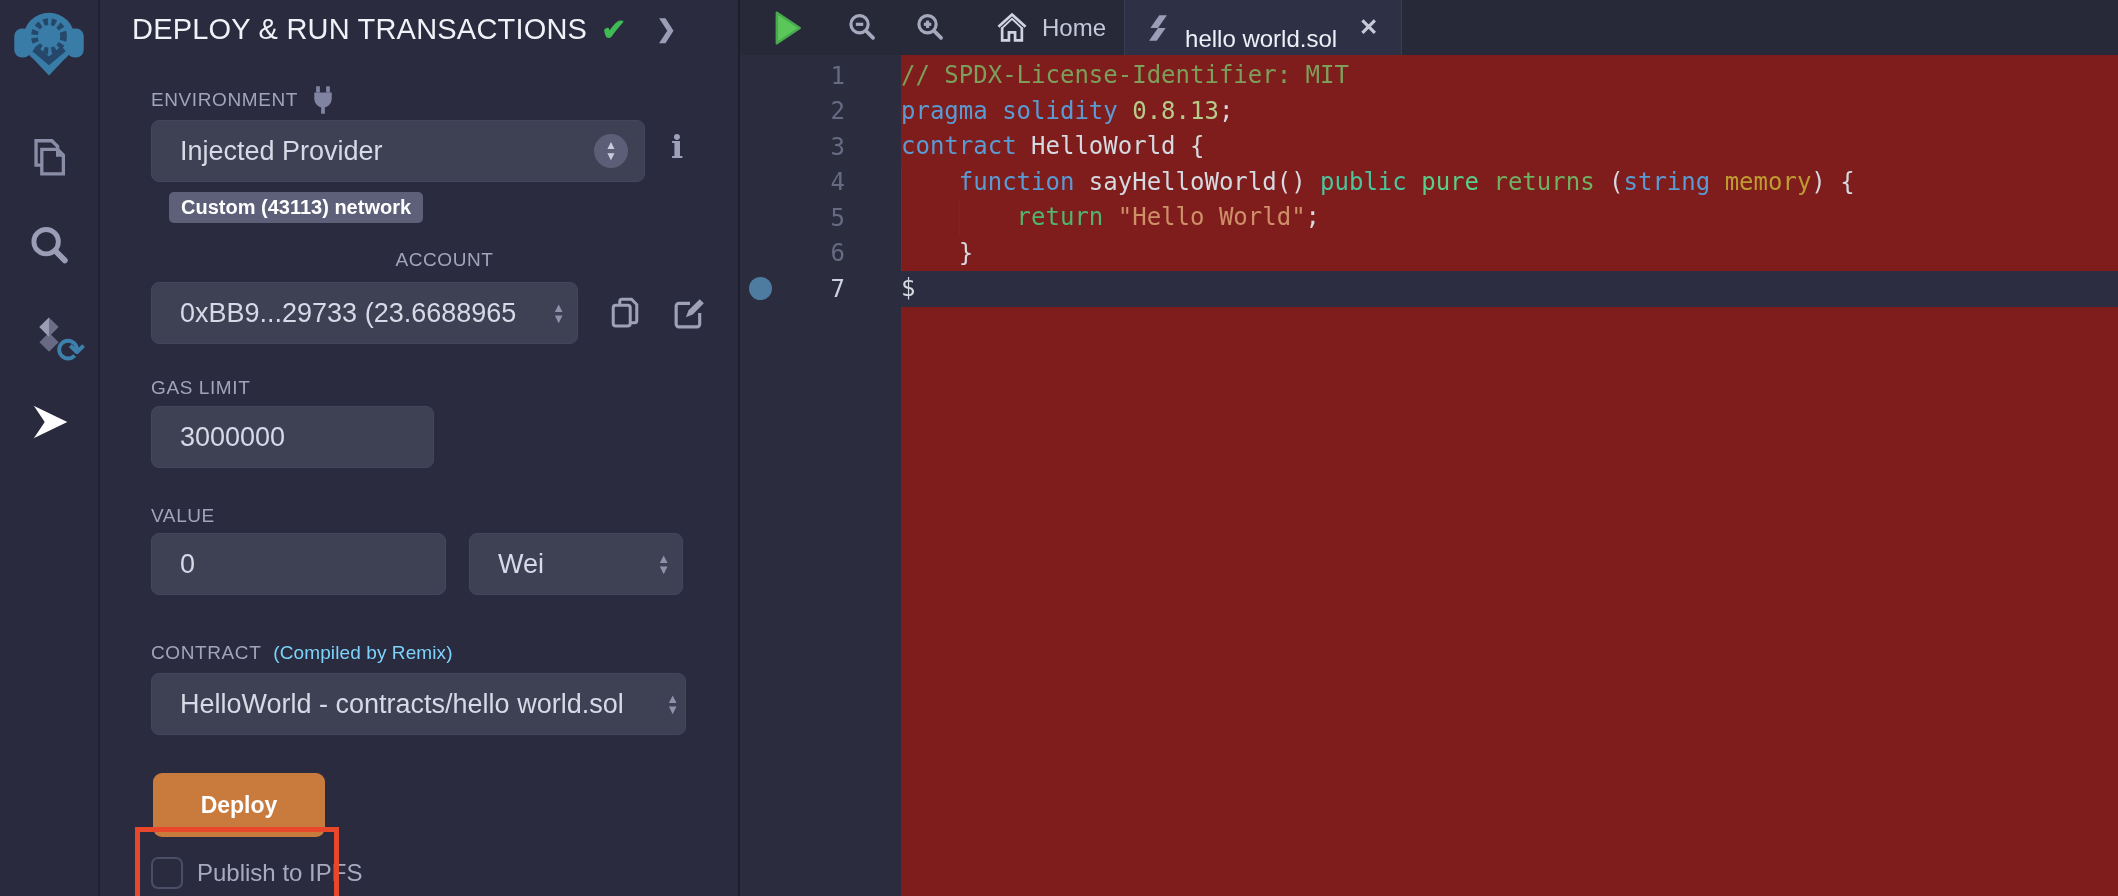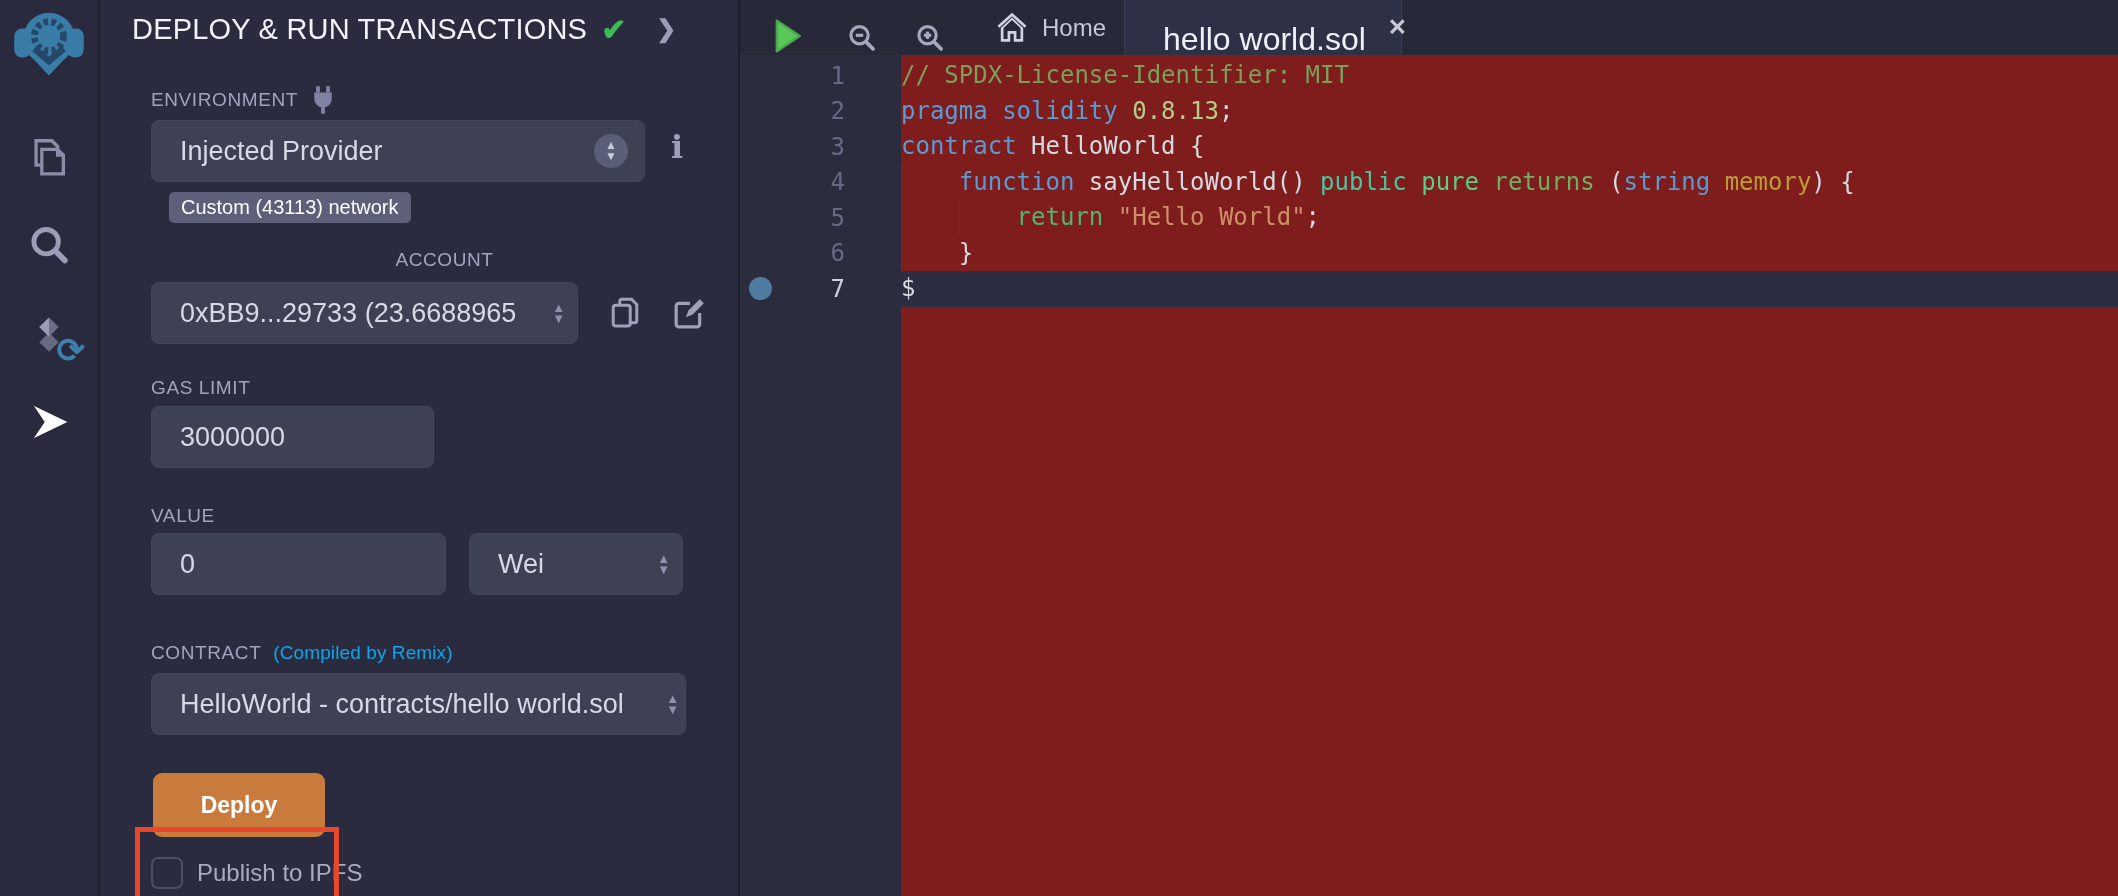--- a/index.html
+++ b/index.html
@@ -16,39 +16,39 @@
   
   .side-panel { width:640px; height:100%; background:#2a2b3e; border-right:2px solid #1d1e2c;
                 position:relative; flex-shrink:0; }
   .panel-header { display:flex; align-items:center; padding:12px 0 0 32px; height:46px; }
   .panel-title { font-size:29px; color:#f1f2f8; letter-spacing:0.2px; white-space:nowrap; }
   .check-mark { color:#3fba54; font-size:30px; font-weight:bold; margin-left:14px; }
   .chev-right { color:#9a9db5; font-size:24px; font-weight:bold; margin-left:30px; }
 
   .panel-body { padding:0 0 0 51px; position:relative; }
   .field-label { font-size:19px; color:#a2a4bc; letter-spacing:0.6px; height:24px; display:flex; align-items:center; gap:12px; }
-  .sublabel { letter-spacing:0.1px; font-size:19px; color:#0ea5e9; }
+  .sublabel { letter-spacing:0.1px; font-size:19px; color:#7dd3fc; }
 
   .sel, .inp { background:#3e4154; border:1px solid #44475c; border-radius:8px; height:62px;
                display:flex; align-items:center; color:#d7dae6; font-size:27px;
                padding:0 18px; position:relative; overflow:hidden; white-space:nowrap; cursor:pointer; }
   .inp { cursor:text; }
   .sel-text { padding-left:10px; overflow:hidden; white-space:nowrap; }
 
   .env-label { margin-top:42px; }
   .env-select { margin-top:8px; width:494px; }
   .circle-spin { position:absolute; right:16px; top:50%; transform:translateY(-50%);
                  width:34px; height:34px; border-radius:50%; background:#5b5e77;
                  display:flex; flex-direction:column; align-items:center; justify-content:center; line-height:0; }
   .circle-spin span { color:#c9ccdd; font-size:12px; line-height:11px; }
   .env-row { display:flex; align-items:center; }
   .info-i { margin-left:26px; color:#9da0b8; font-family:"DejaVu Serif", serif; font-weight:bold; font-size:32px; }
 
   .net-badge { margin-top:10px; margin-left:18px; display:inline-block; background:#5d6078; color:#ffffff;
-               font-size:20px; font-weight:normal; border-radius:5px; padding:3px 12px; height:31px; line-height:25px; }
+               font-size:20px; font-weight:bold; border-radius:5px; padding:3px 12px; height:31px; line-height:25px; }
 
   .account-label { margin-top:26px;flex-direction:column; }
   .account-row { margin-top:9px; display:flex; align-items:center; }
   .account-select { width:427px; }
   .spin-arrows { position:absolute; right:12px; top:50%; transform:translateY(-50%);
                  display:flex; flex-direction:column; align-items:center; }
   .spin-arrows span { color:#8d91aa; font-size:13px; line-height:11px; }
   .icon-btn { margin-left:30px; cursor:pointer; display:flex; align-items:center; }
 
   .gas-label { margin-top:32px; }
@@ -68,30 +68,30 @@
                 font-family:"Liberation Sans", sans-serif; cursor:pointer; }
   .publish-row { margin-top:20px; display:flex; align-items:center; gap:14px; }
   .checkbox { width:32px; height:32px; border:2px solid #4a4e66; border-radius:7px; background:transparent; cursor:pointer; }
   .publish-label { color:#a8abc0; font-size:24px; }
 
   .highlight-rect { position:absolute; left:35px; top:739px; width:204px; height:121px;
                     border:5px solid #e9472b; pointer-events:none; }
 
   
   .editor { flex:1; height:100%; display:flex; flex-direction:column; background:#232434; min-width:0; }
-  .tabbar { height:55px; background:#272838; display:flex; align-items:flex-end; flex-shrink:0; }
+  .tabbar { height:55px; background:#272838; display:flex; align-items:center; flex-shrink:0; }
   .tab-action { display:flex; align-items:center; justify-content:center; cursor:pointer; }
   .play-btn { margin-left:30px; }
   .zoom-out-btn { margin-left:42px; }
   .zoom-in-btn { margin-left:36px; }
   .home-tab { margin-left:40px; display:flex; align-items:center; gap:14px; cursor:pointer;
               color:#c5c8d9; font-size:24px; padding:0 10px; height:100%; }
   .file-tab { margin-left:8px; height:55px; background:#2e3046; border-left:1px solid #3a3c52; border-right:1px solid #3a3c52;
               display:flex; align-items:center; padding:0 22px; gap:16px; cursor:pointer; width:278px; }
-  .file-tab-label { color:#eef0f7; font-size:32px; white-space:nowrap;margin-top:23px; }
+  .file-tab-label { color:#eef0f7; font-size:24px; white-space:nowrap;margin-top:23px; }
   .tab-close { color:#c6c9d8; font-size:23px; font-weight:bold; margin-left:6px; cursor:pointer; }
 
   .editor-body { flex:1; display:flex; font-family:"DejaVu Sans Mono", monospace; font-size:24px; min-height:0; }
   .gutter { width:161px; background:#2b2c3e; flex-shrink:0; padding-top:3px; }
   .g-row { height:35.5px; display:flex; align-items:center; }
   .glyph { width:40px; display:flex; align-items:center; justify-content:center; }
   .bp-dot { width:23px; height:23px; border-radius:50%; background:#4e7ca0; }
   .lnum { width:65px; text-align:right; color:#676a83; font-size:24px; }
   .g-row.act .lnum { color:#cdd0e0; }
 

